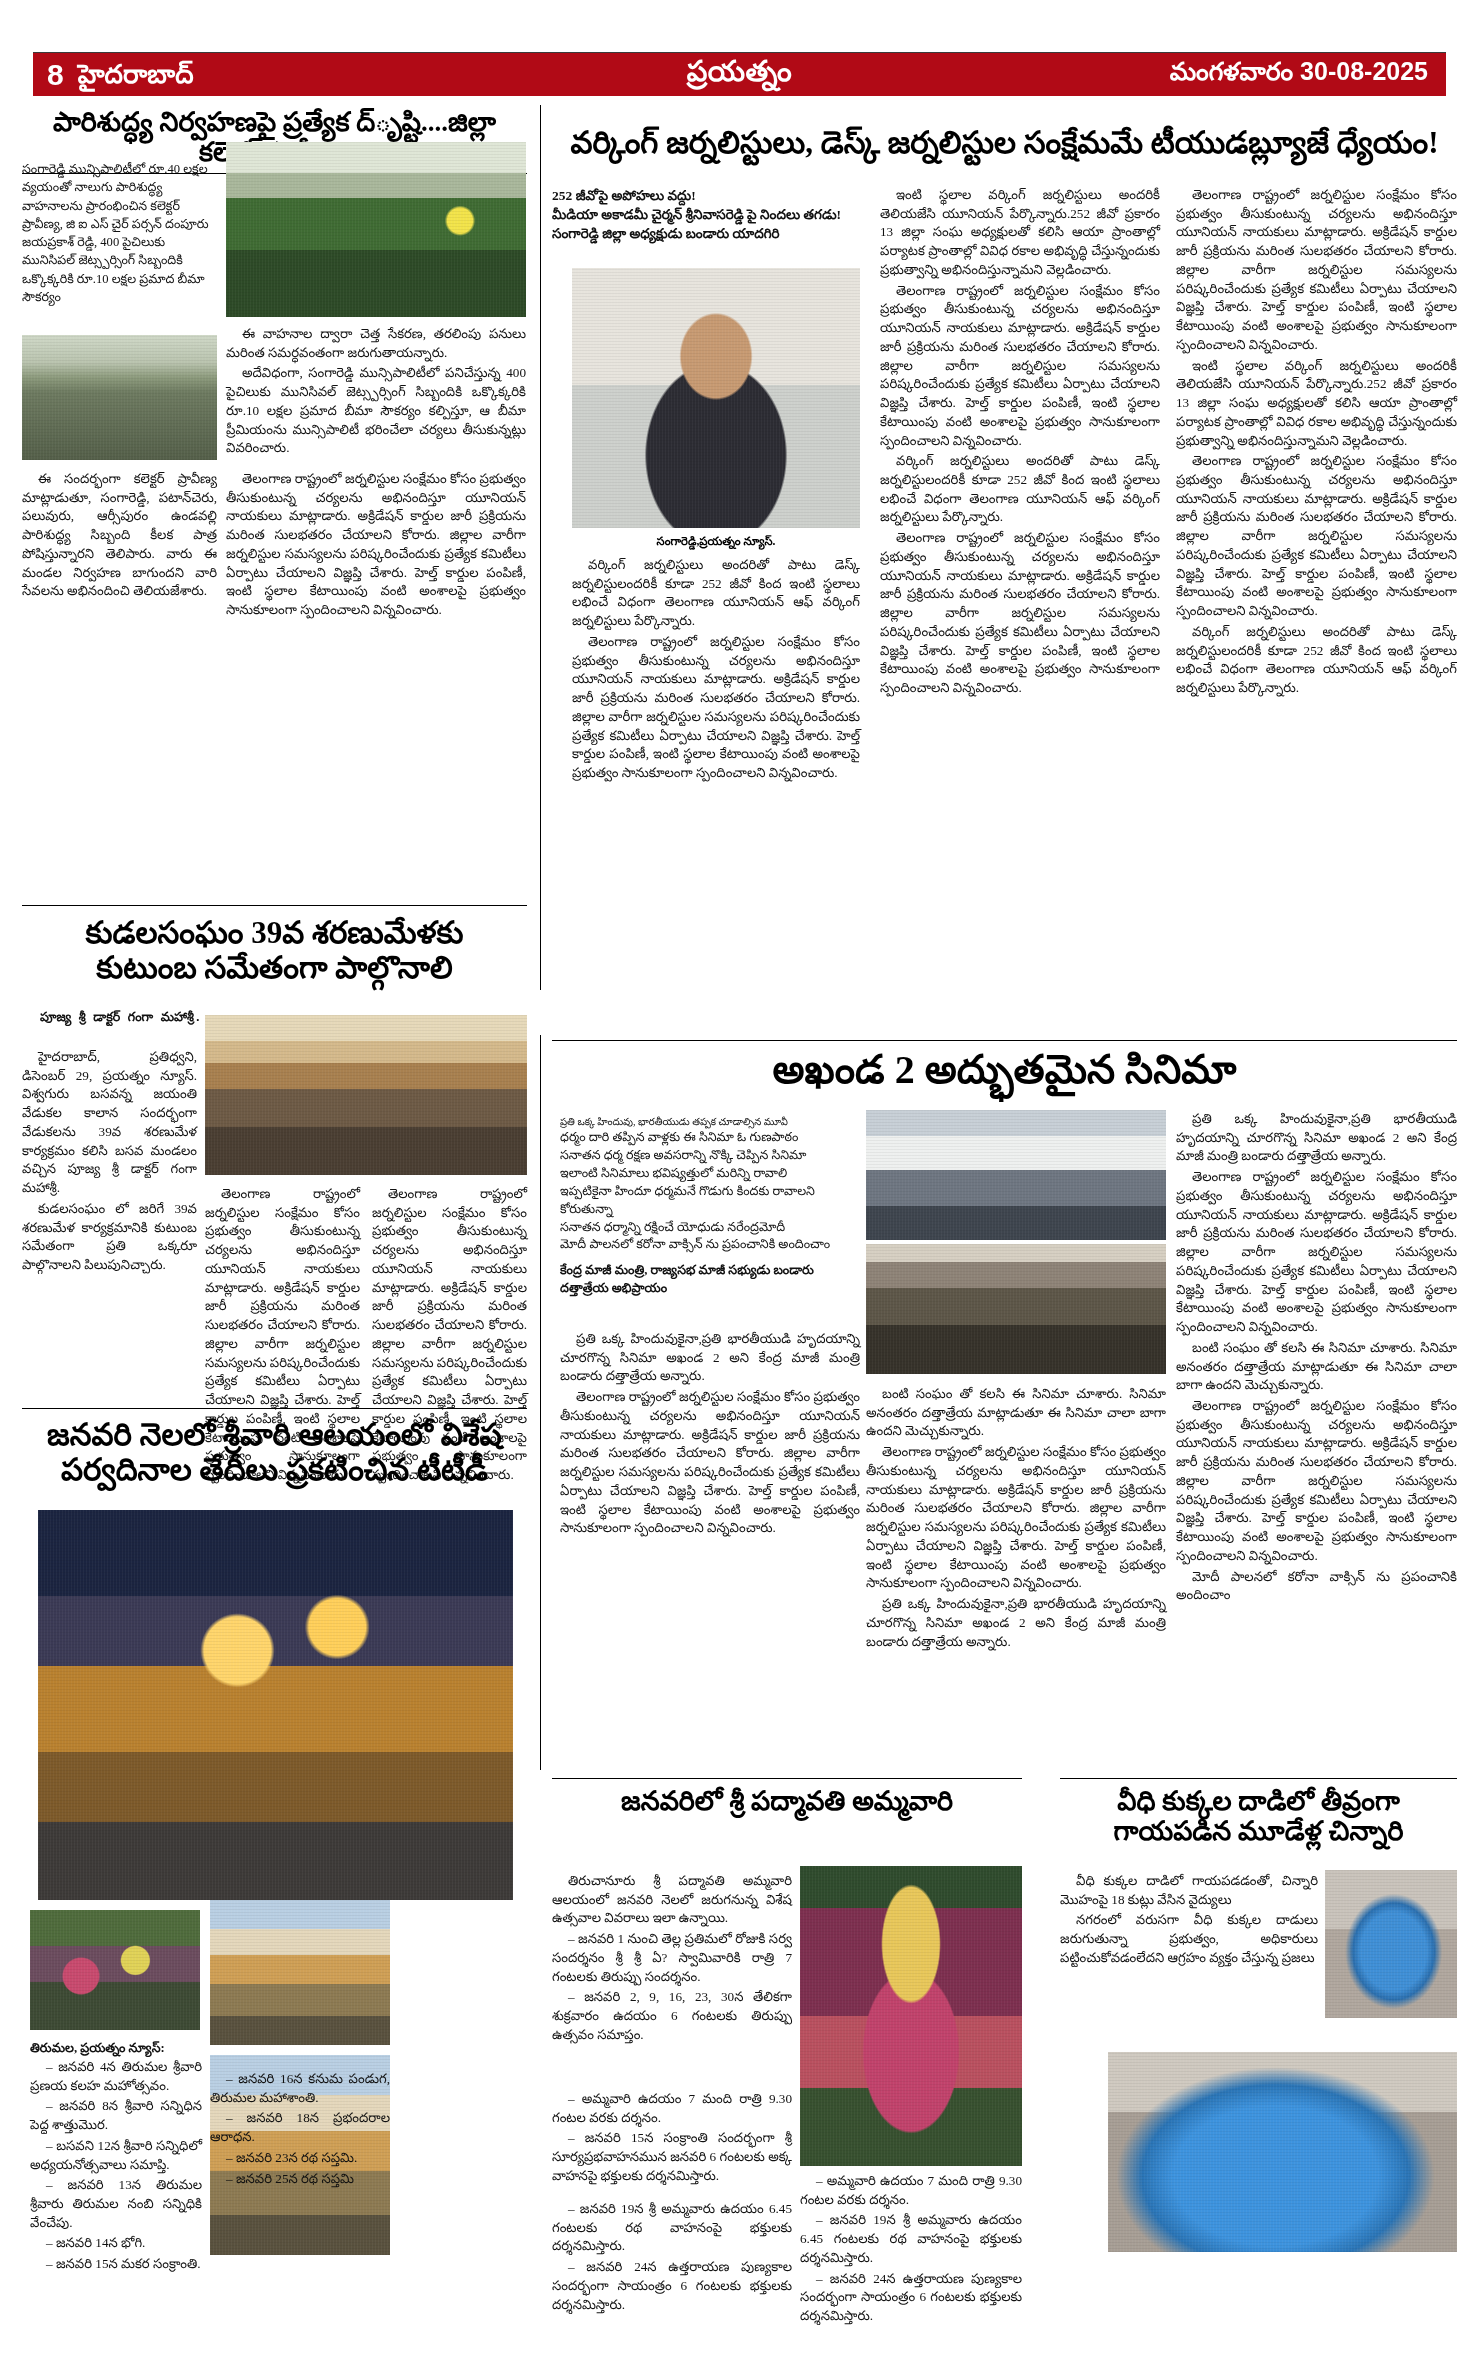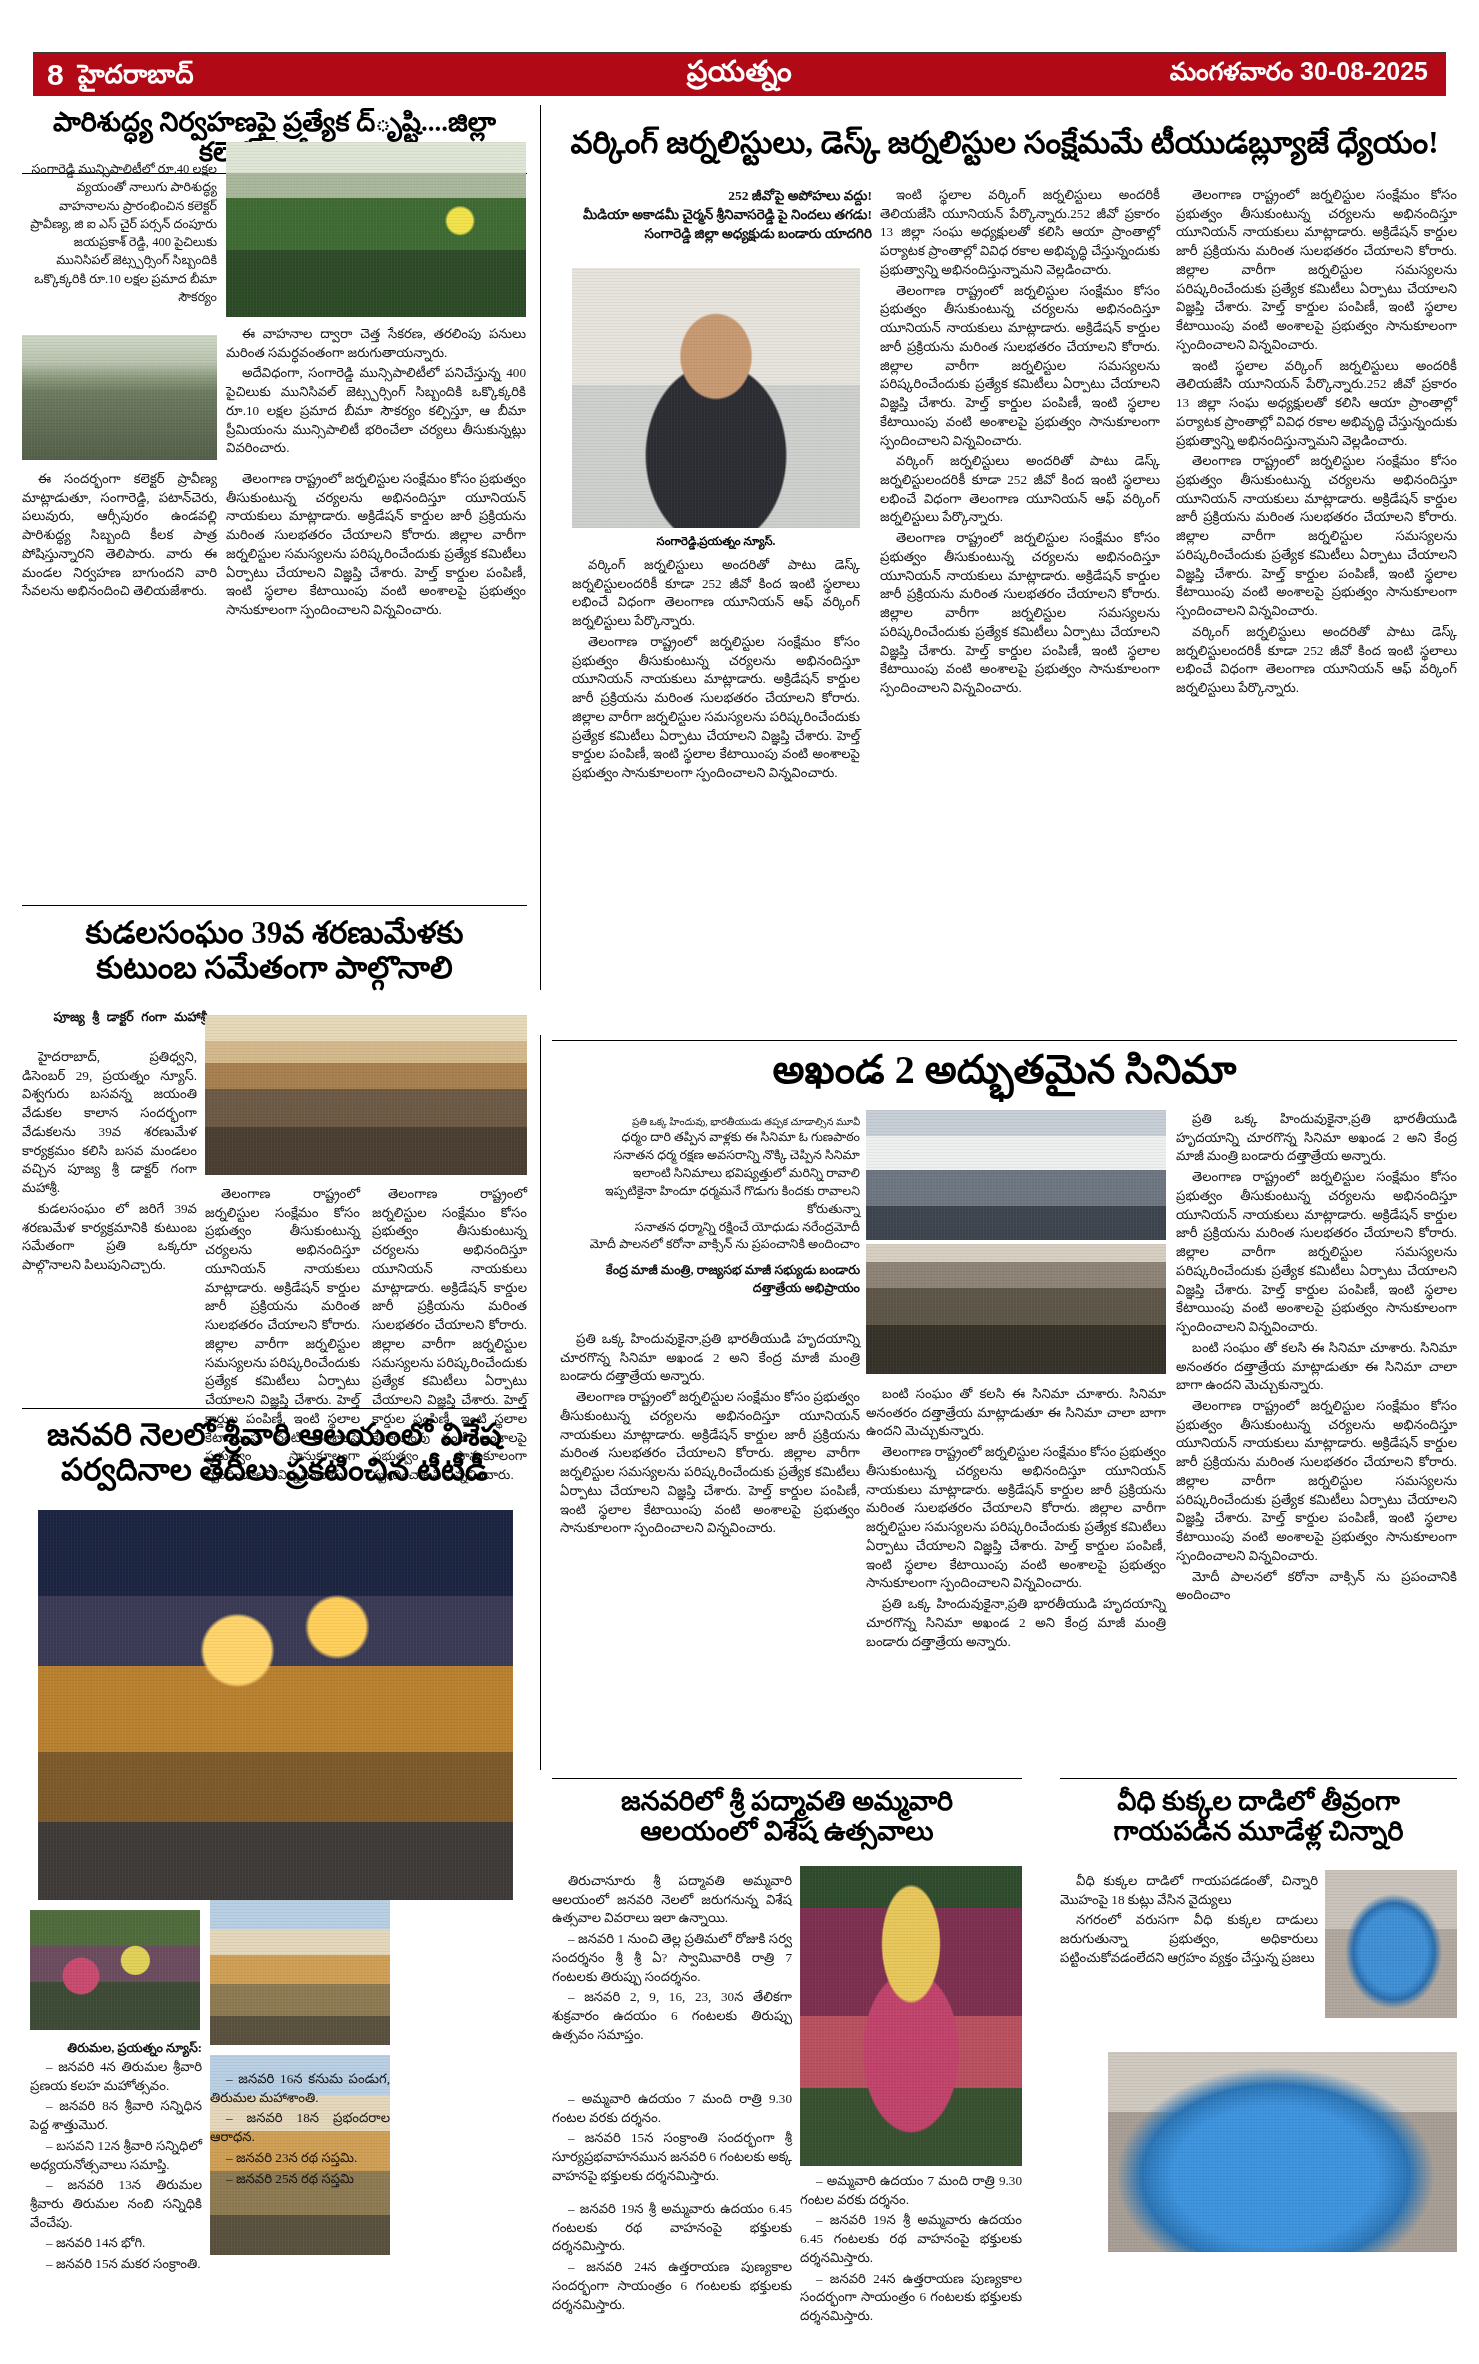--- a/index.html
+++ b/index.html
@@ -33,21 +33,21 @@
   
   .hl{ font-weight:bold; text-align:center; line-height:1.12; }
   .hl-xl{ font-size:34px; }
   .hl-lg{ font-size:31px; }
   .hl-md{ font-size:27px; }
   .body-txt{
     font-size:13.2px; line-height:1.42; text-align:justify;
     text-justify:inter-word; hyphens:none; color:#111;
   }
   .body-txt p{ text-indent:16px; margin-bottom:2px; }
-  .ctr{ text-align:right; text-indent:0 !important; }
+  .ctr{ text-align:left; text-indent:0 !important; }
   .bold{ font-weight:bold; }
   .rule{ background:#000; height:2px; width:100%; }
   .thin{ background:#000; height:1px; width:100%; }
   .vrule{ position:absolute; width:1px; background:#000; }
 
   
   .photo{ position:absolute; overflow:hidden; background:#b9b9b9; }
 
   
   .ph-crowd{
@@ -298,21 +298,20 @@
   <div style="position:absolute; left:210px; top:2070px; width:180px;" class="body-txt">
     <p>– జనవరి 16న కనుమ పండుగ, తిరుమల మహాశాంతి.</p>
     <p>– జనవరి 18న ప్రభందరాల ఆరాధన.</p>
     <p>– జనవరి 23న రథ సప్తమి.</p>
     <p>– జనవరి 25న రథ సప్తమి</p>
   </div>
 
   <div class="thin" style="position:absolute; left:552px; top:1778px; width:470px;"></div>
   <div style="position:absolute; left:552px; top:1786px; width:470px;">
     <div class="hl hl-md">జనవరిలో శ్రీ పద్మావతి అమ్మవారి</div>
-    <div class="hl hl-md">ఆలయంలో విశేష ఉత్సవాలు</div>
   </div>
 
   <div style="position:absolute; left:552px; top:1872px; width:240px;" class="body-txt">
     <p>తిరుచానూరు శ్రీ పద్మావతి అమ్మవారి ఆలయంలో జనవరి నెలలో జరుగనున్న విశేష ఉత్సవాల వివరాలు ఇలా ఉన్నాయి.</p>
     <p>– జనవరి 1 నుంచి తెల్ల ప్రతిమలో రోజుకి సర్వ సందర్శనం శ్రీ శ్రీ ఏ? స్వామివారికి రాత్రి 7 గంటలకు తిరుప్పు సందర్శనం.</p>
     <p>– జనవరి 2, 9, 16, 23, 30న తేలికగా శుక్రవారం ఉదయం 6 గంటలకు తిరుప్పు ఉత్సవం సమాప్తం.</p>
   </div>
 
   <div class="photo ph-deity" style="left:800px; top:1866px; width:222px; height:300px;">
     <div class="grain"></div>

